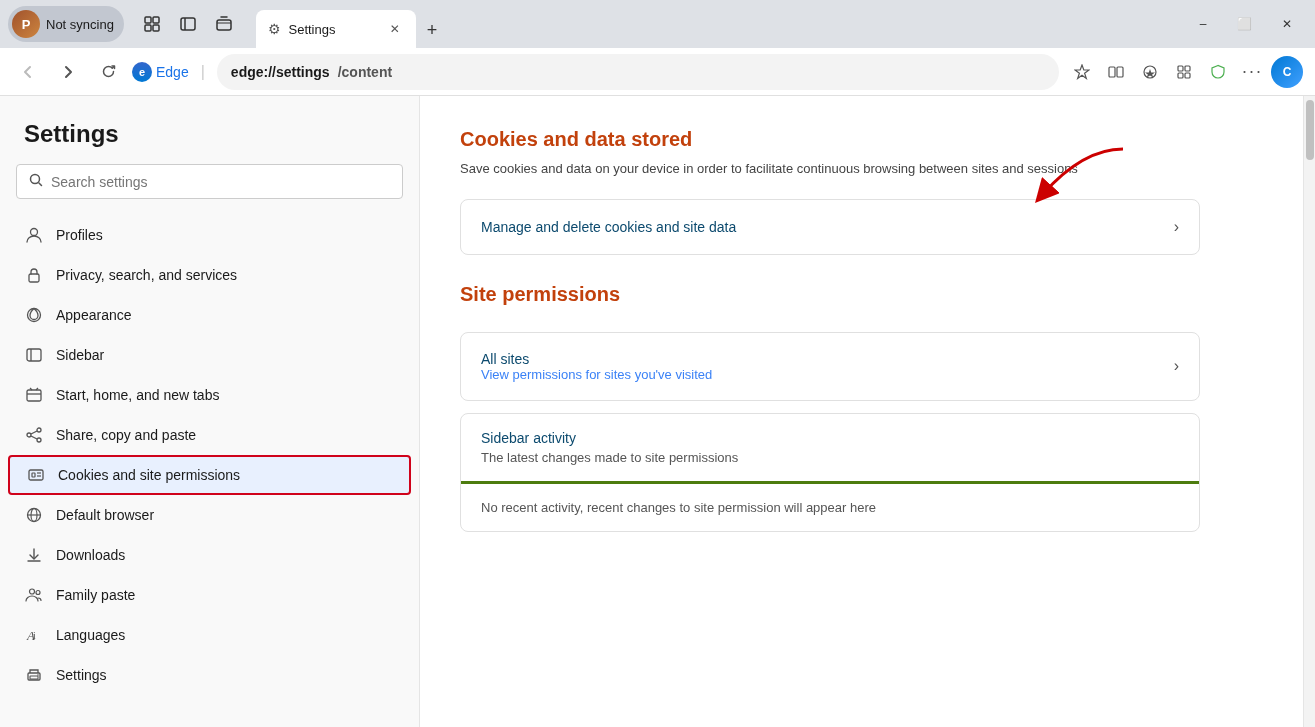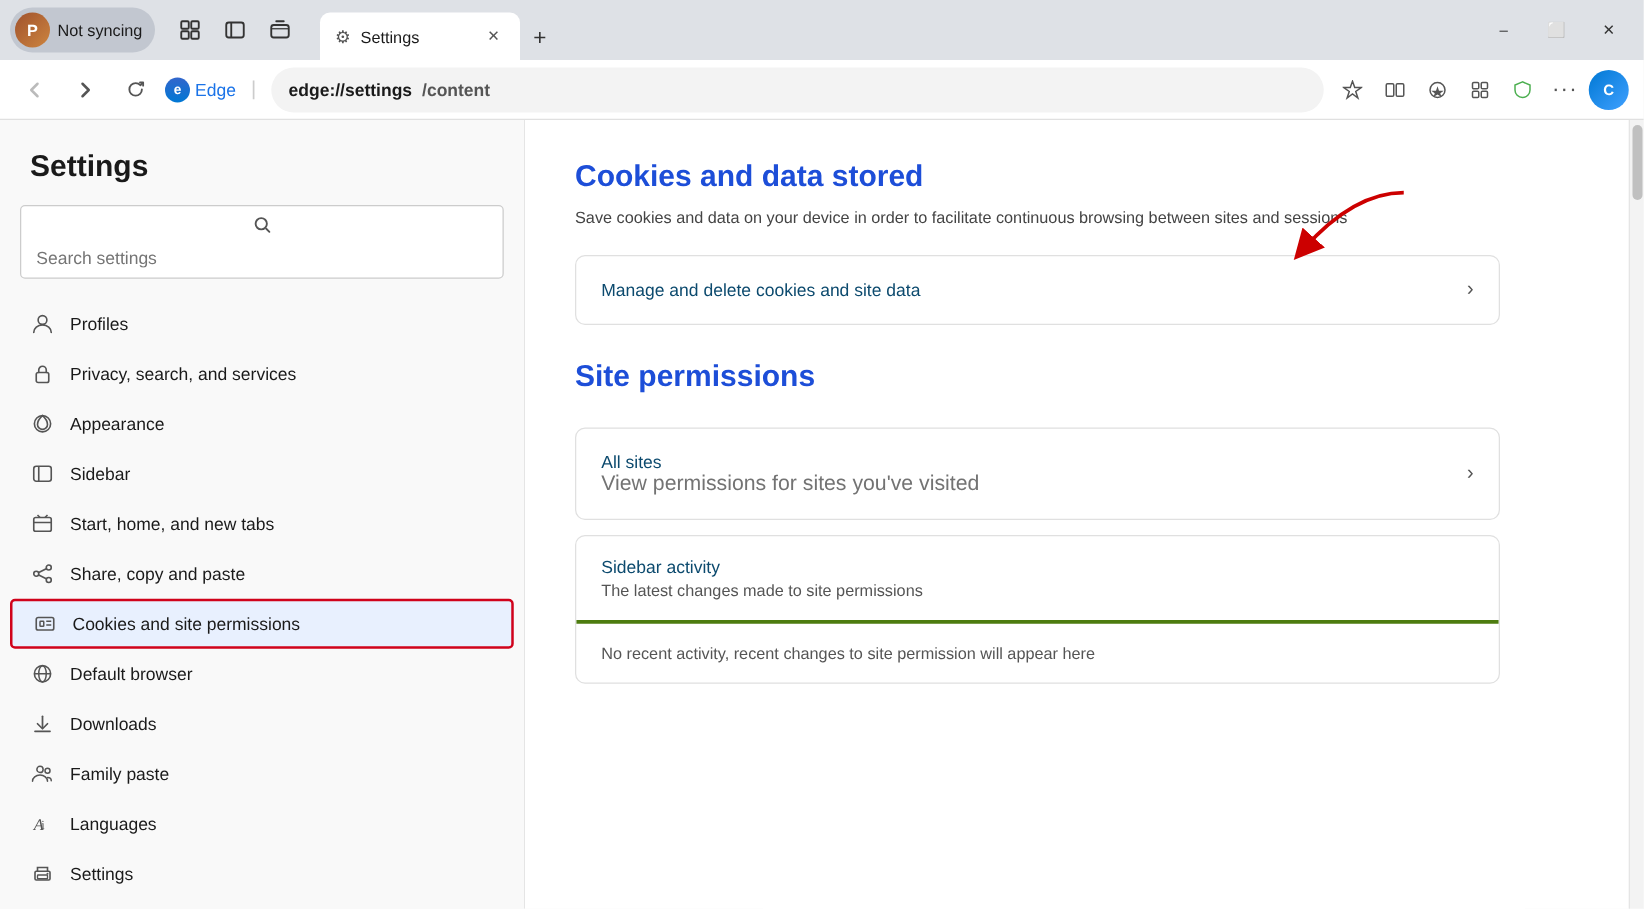--- a/index.html
+++ b/index.html
@@ -217,21 +217,20 @@
     }
     .search-box {
       margin: 0 16px 16px 16px;
       display: flex;
       align-items: center;
       gap: 8px;
       border: 1px solid #ccc;
       border-radius: 4px;
       padding: 8px 12px;
       background: white;
-      flex-direction: column;
     }
     .search-box input {
       border: none;
       outline: none;
       font-size: 14px;
       color: #666;
       width: 100%;
       background: transparent;
     }
     .search-icon-svg { color: #555; font-size: 14px; }
@@ -271,23 +270,23 @@
     .content {
       flex: 1;
       padding: 32px 40px;
       overflow-y: auto;
       background: white;
     }
     .content::-webkit-scrollbar { width: 8px; }
     .content::-webkit-scrollbar-thumb { background: #ccc; border-radius: 4px; }
 
     .section-title {
-      font-size: 24px;
+      font-size: 20px;
       font-weight: 600;
-      color: #1d4ed8;
+      color: #c2410c;
       margin-bottom: 8px;
     }
     .section-desc {
       font-size: 13px;
       color: #444;
       margin-bottom: 20px;
       line-height: 1.5;
     }
     .card {
       border: 1px solid #e0e0e0;
@@ -303,22 +302,22 @@
       padding: 18px 20px;
       gap: 12px;
     }
     .card-label {
       font-size: 14px;
       font-weight: 500;
       color: #0c4a6e;
       flex: 1;
     }
     .card-sublabel {
-      font-size: 17px;
-      color: #737373;
+      font-size: 13px;
+      color: #3b82f6;
     }
     .card-chevron {
       font-size: 16px;
       color: #555;
     }
 
     .section-gap { margin-bottom: 28px; }
 
     .site-permissions-card {
       border: 1px solid #e0e0e0;

